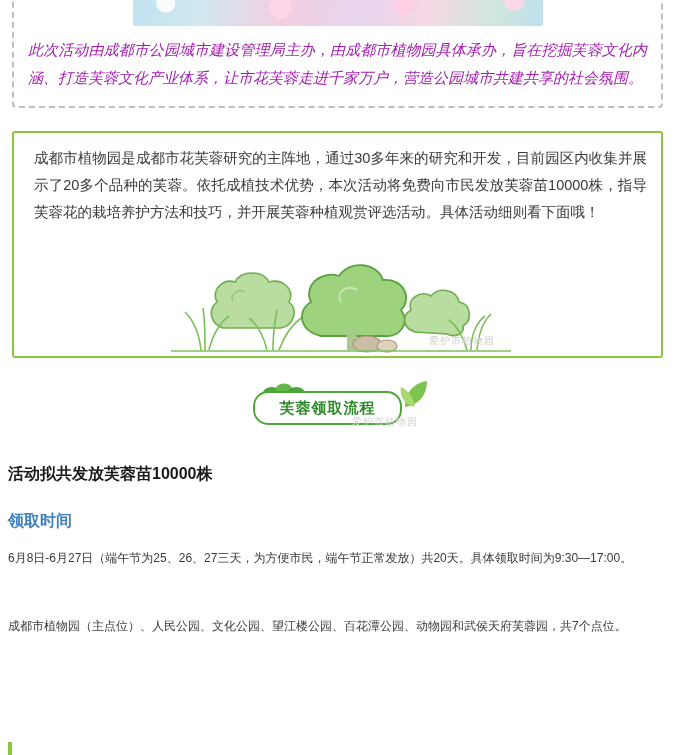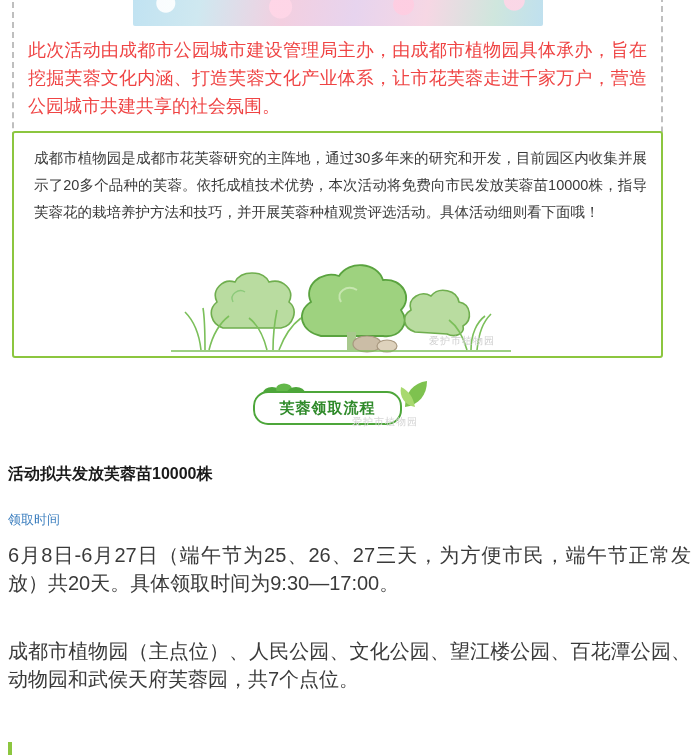--- a/index.html
+++ b/index.html
@@ -37,24 +37,25 @@
       radial-gradient(circle at 8% 70%, rgba(255,255,255,.9) 0 9px, rgba(255,255,255,0) 10px),
       radial-gradient(circle at 22% 30%, rgba(255,255,255,.85) 0 8px, rgba(255,255,255,0) 9px),
       radial-gradient(circle at 36% 75%, rgba(255,214,231,.95) 0 11px, rgba(255,214,231,0) 12px),
       radial-gradient(circle at 52% 35%, rgba(255,255,255,.9) 0 10px, rgba(255,255,255,0) 11px),
       radial-gradient(circle at 66% 72%, rgba(255,205,225,.9) 0 10px, rgba(255,205,225,0) 11px),
       radial-gradient(circle at 80% 30%, rgba(255,255,255,.85) 0 9px, rgba(255,255,255,0) 10px),
       radial-gradient(circle at 93% 66%, rgba(255,214,231,.9) 0 10px, rgba(255,214,231,0) 11px),
       linear-gradient(100deg,#bfe2f2 0%, #cfe8f0 18%, #f3cfe0 38%, #e7d4ee 55%, #f6d7e4 72%, #cfe6dd 88%, #bfe0ef 100%);
   }
   .dashed-text {
-    font-size: 18px;
+    font-size: 15px;
     line-height: 28px;
-    color: #ef4444;
+    color: #a21caf;
     text-align: justify;
+    font-style: italic;
   }
 
   
   .green-box {
     position: absolute;
     left: 12px;
     top: 131px;
     width: 651px;
     box-sizing: border-box;
     border: 2px solid #8cc63f;
@@ -132,27 +133,27 @@
     top: 450px;
     width: 683px;
   }
   .heading-main {
     font-size: 16px;
     font-weight: bold;
     color: #1a1a1a;
     margin: 14px 0 26px 0;
   }
   .sub-head {
-    font-size: 13px;
-    font-weight: normal;
+    font-size: 16px;
+    font-weight: bold;
     color: #3d7fbf;
     margin: 0 0 12px 0;
   }
   .para {
-    font-size: 20px;
+    font-size: 12px;
     line-height: 28px;
     color: #3a3a3a;
     margin: 0 0 40px 0;
     text-align: justify;
   }
   .para.last { margin-bottom: 0; }
   .tail-mark {
     position: absolute;
     left: 8px;
     top: 742px;

